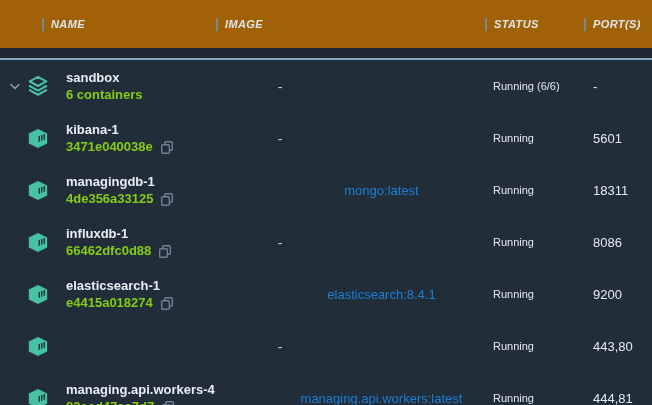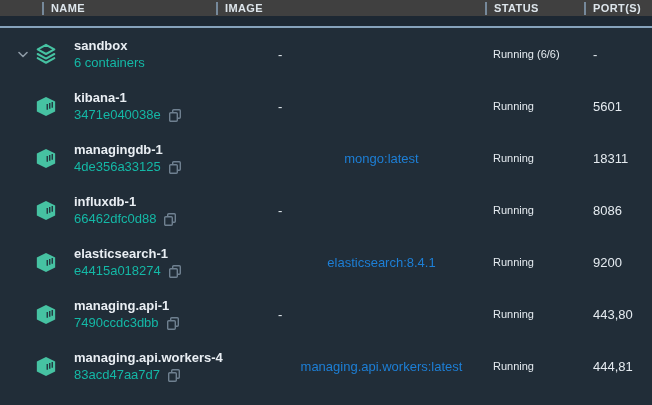--- a/index.html
+++ b/index.html
@@ -3,45 +3,46 @@
 <meta charset="utf-8">
 <style>
   html,body{margin:0;padding:0;}
   body{
     width:652px;height:405px;overflow:hidden;
     background:#212d38;
     font-family:"Liberation Sans", sans-serif;
     -webkit-font-smoothing:antialiased;
   }
   .table-header{
-    height:16px;background:#404040;display:grid;
+    height:48px;background:#a16207;display:grid;
     grid-template-columns:216px 269px 99px 1fr;
     align-items:center;
+    font-style:italic;
   }
   .hcell{display:flex;align-items:center;height:100%;cursor:pointer;}
   .hcell.name{padding-left:42px;}
   .hdivider{width:2px;height:13px;background:#76899b;flex:0 0 auto;}
   .hlabel{
     margin-left:7px;font-size:11px;font-weight:700;color:#dde5eb;
     letter-spacing:0.4px;white-space:nowrap;
   }
   .band{height:10px;background:#1d2833;}
   .topline{height:2px;background:#86a2bb;}
   .rows{}
   .row{
     height:52px;display:grid;
     grid-template-columns:216px 269px 99px 1fr;
     align-items:center;background:#212d38;cursor:pointer;
   }
-  .cell-name{display:flex;align-items:center;padding-left:18px;}
+  .cell-name{display:flex;align-items:center;padding-left:10px;}
   .expander{width:18px;display:flex;align-items:center;justify-content:flex-start;flex:0 0 auto;}
   .iconbox{width:20px;height:22px;margin-right:18px;flex:0 0 auto;display:flex;align-items:center;}
   .nametext{line-height:1;}
   .rname{font-size:13px;font-weight:700;color:#e9eef3;line-height:17px;white-space:nowrap;}
-  .rsub{font-size:13px;font-weight:400;color:#14b8a6;line-height:18px;white-space:nowrap;display:flex;align-items:center;}
+  .rsub{font-size:13px;font-weight:700;color:#84cc16;line-height:18px;white-space:nowrap;display:flex;align-items:center;}
   .copybtn{margin-left:7px;display:inline-flex;cursor:pointer;}
   .cell-image{padding-left:62px;font-size:13px;color:#e5ebf0;white-space:nowrap;overflow:hidden;}
   .cell-image.link{color:#1d7fd6;text-align:center;}
   .cell-status{padding-left:8px;font-size:11px;color:#e5ebf0;white-space:nowrap;}
   .cell-ports{padding-left:9px;font-size:13px;color:#e5ebf0;white-space:nowrap;}
   svg{display:block;}
 </style>
 </head>
 <body>
 
@@ -237,32 +238,20 @@
           <svg width="20" height="21" viewBox="0 0 24 25">
             <path d="M12 1 L23 6.5 L23 18.5 L12 24 L1 18.5 L1 6.5 Z" fill="#46c2a2"></path>
             <g stroke="#212d38" stroke-width="1.6">
               <path d="M13.5 9.5 L13.5 16.5"></path>
               <path d="M16.5 8.3 L16.5 15.3"></path>
               <path d="M19.5 7.1 L19.5 14.1"></path>
             </g>
           </svg>
         </span>
       </span>
-      <span class="nametext">
-        <div class="rname">managing.api-1</div>
-        <div class="rsub">
-          <span>7490ccdc3dbb</span>
-          <span class="copybtn">
-            <svg width="14" height="14" viewBox="0 0 14 14">
-              <rect x="4.7" y="1.7" width="7.6" height="8.6" rx="1" fill="none" stroke="#6f8090" stroke-width="1.4"></rect>
-              <rect x="1.7" y="4.7" width="7.6" height="8.6" rx="1" fill="#212d38" stroke="#6f8090" stroke-width="1.4"></rect>
-            </svg>
-          </span>
-        </div>
-      </span>
     </div>
     <div class="cell-image">-</div>
     <div class="cell-status">Running</div>
     <div class="cell-ports">443,80</div>
   </div>
     <div class="row">
     <div class="cell-name">
       <span class="expander"></span>
       <span class="iconbox">
 

